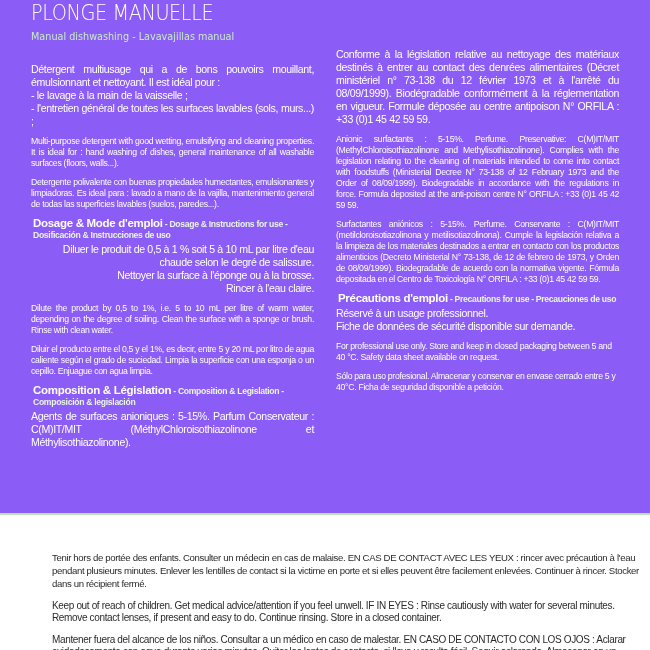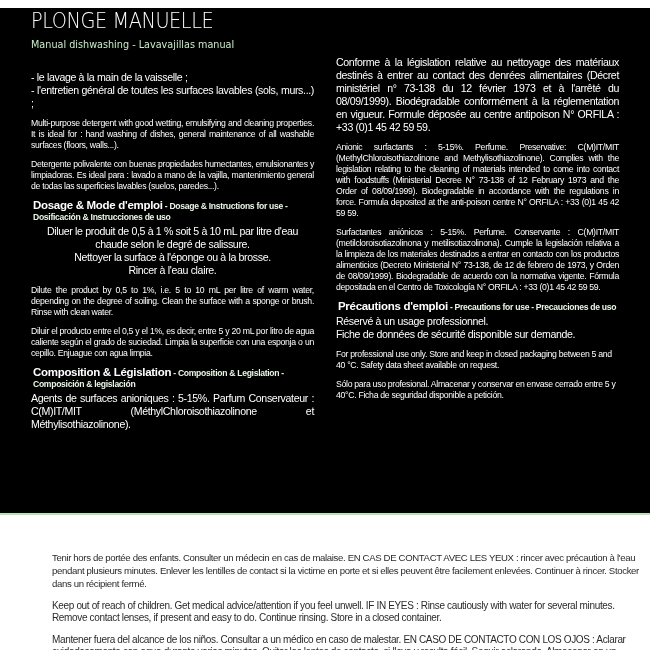--- a/index.html
+++ b/index.html
@@ -2,22 +2,22 @@
 <html><head>
 <meta charset="utf-8">
 <style>
   html, body { margin: 0; padding: 0; }
   body {
     width: 650px; height: 650px; overflow: hidden;
     background: #ffffff;
     font-family: "Liberation Sans", sans-serif;
   }
   .green {
-    position: absolute; left: 0; top: 8px; width: 650px; height: 513px;
-    background: #000000; color: #ffffff;
+    position: absolute; left: 0; top: 0; width: 650px; height: 513px;
+    background: #8b5cf6; color: #ffffff;
   }
   .title {
     position: absolute; left: 31px; top: 1px;
     font-family: "DejaVu Sans", sans-serif;
     font-size: 21px; font-weight: 300; letter-spacing: -0.5px;
     color: #ffffff; white-space: nowrap;
     transform: scaleX(0.92); transform-origin: left;
   }
   .subtitle {
     position: absolute; left: 31px; top: 30px;
@@ -52,30 +52,31 @@
 </style>
 </head>
 <body>
 
 <div class="green">
   <div class="title">PLONGE MANUELLE</div>
   <div class="subtitle">Manual dishwashing - Lavavajillas manual</div>
 
   <div class="col col-left">
     <div class="p p-lg">
+      <span>Détergent multiusage qui a de bons pouvoirs mouillant, émulsionnant et nettoyant. Il est idéal pour :</span>
       <span class="line">- le lavage à la main de la vaisselle ;</span>
       <span class="line">- l'entretien général de toutes les surfaces lavables (sols, murs...) ;</span>
     </div>
     <p class="p p-sm">Multi-purpose detergent with good wetting, emulsifying and cleaning properties. It is ideal for : hand washing of dishes, general maintenance of all washable surfaces (floors, walls...).</p>
     <p class="p p-sm">Detergente polivalente con buenas propiedades humectantes, emulsionantes y limpiadoras. Es ideal para : lavado a mano de la vajilla, mantenimiento general de todas las superficies lavables (suelos, paredes...).</p>
 
     <p class="head">
       <span class="main">Dosage &amp; Mode d'emploi</span><span class="sub"> - Dosage &amp; Instructions for use - Dosificación &amp; Instrucciones de uso</span>
     </p>
-    <div class="p p-lg" style="text-align:center">
+    <div class="p p-lg" style="text-align:right">
       <span class="line">Diluer le produit de 0,5 à 1 % soit 5 à 10 mL par litre d'eau chaude selon le degré de salissure.</span>
       <span class="line">Nettoyer la surface à l'éponge ou à la brosse.</span>
       <span class="line">Rincer à l'eau claire.</span>
     </div>
     <p class="p p-sm">Dilute the product by 0,5 to 1%, i.e. 5 to 10 mL per litre of warm water, depending on the degree of soiling. Clean the surface with a sponge or brush.  Rinse with clean water.</p>
     <p class="p p-sm">Diluir el producto entre el 0,5 y el 1%, es decir, entre 5 y 20 mL por litro de agua caliente según el grado de suciedad. Limpia la superficie con una esponja o un cepillo. Enjuague con agua limpia.</p>
 
     <p class="head">
       <span class="main">Composition &amp; Législation</span><span class="sub"> - Composition &amp; Legislation - Composición &amp; legislación</span>
     </p>

